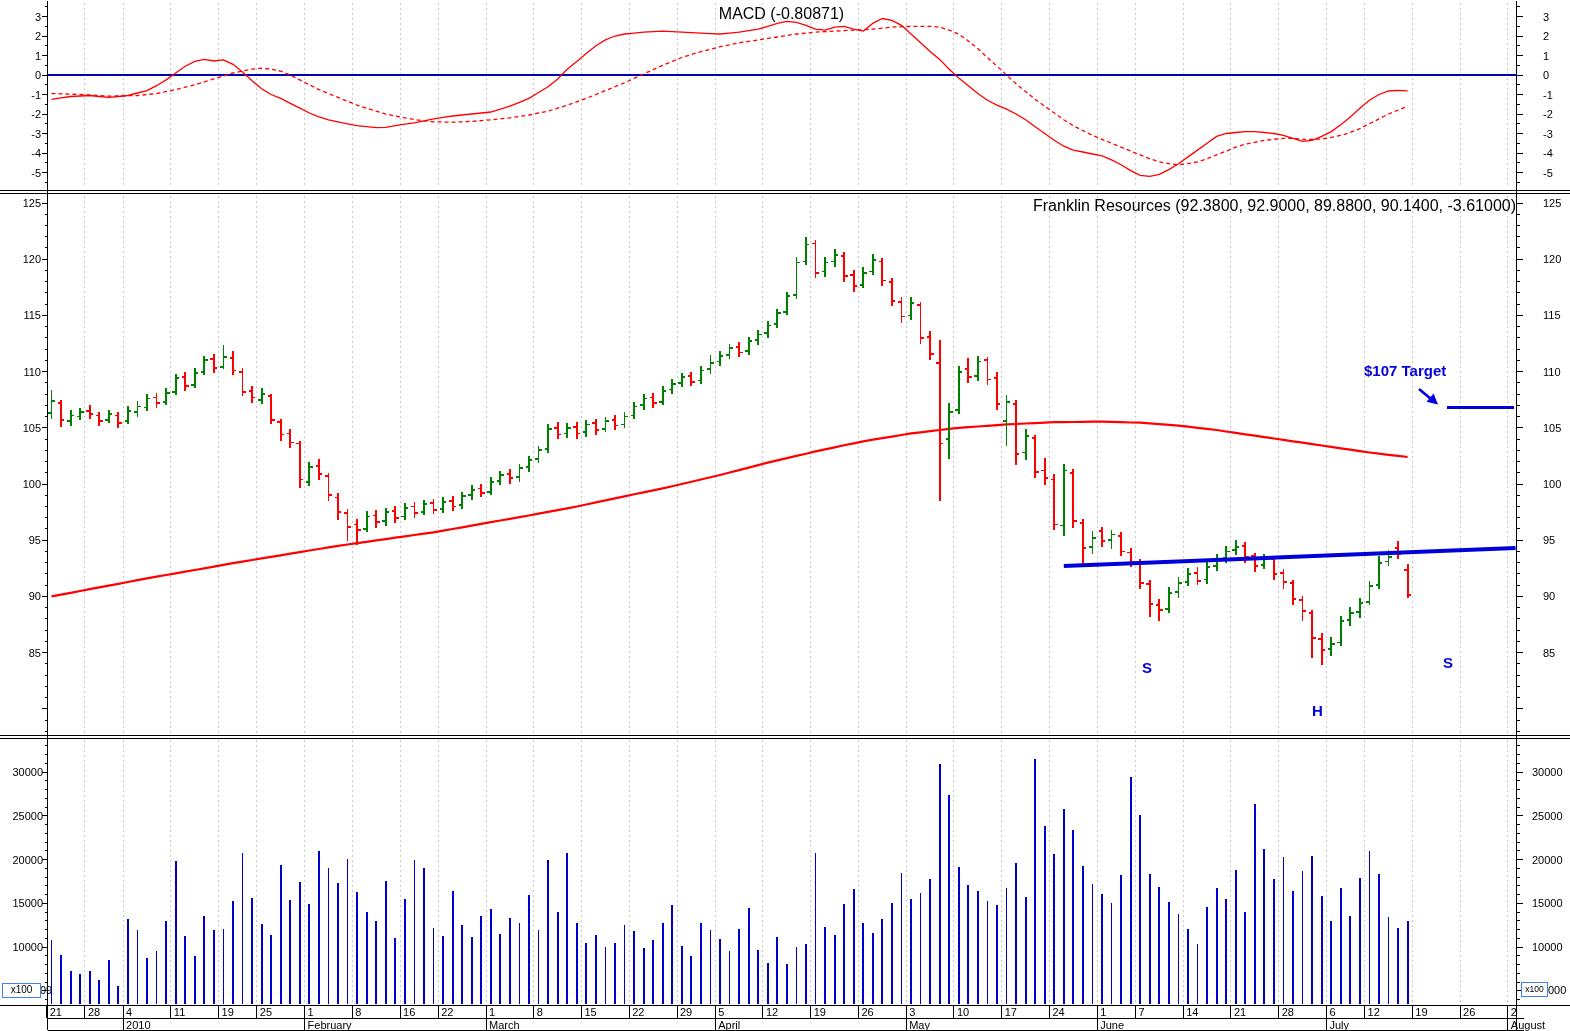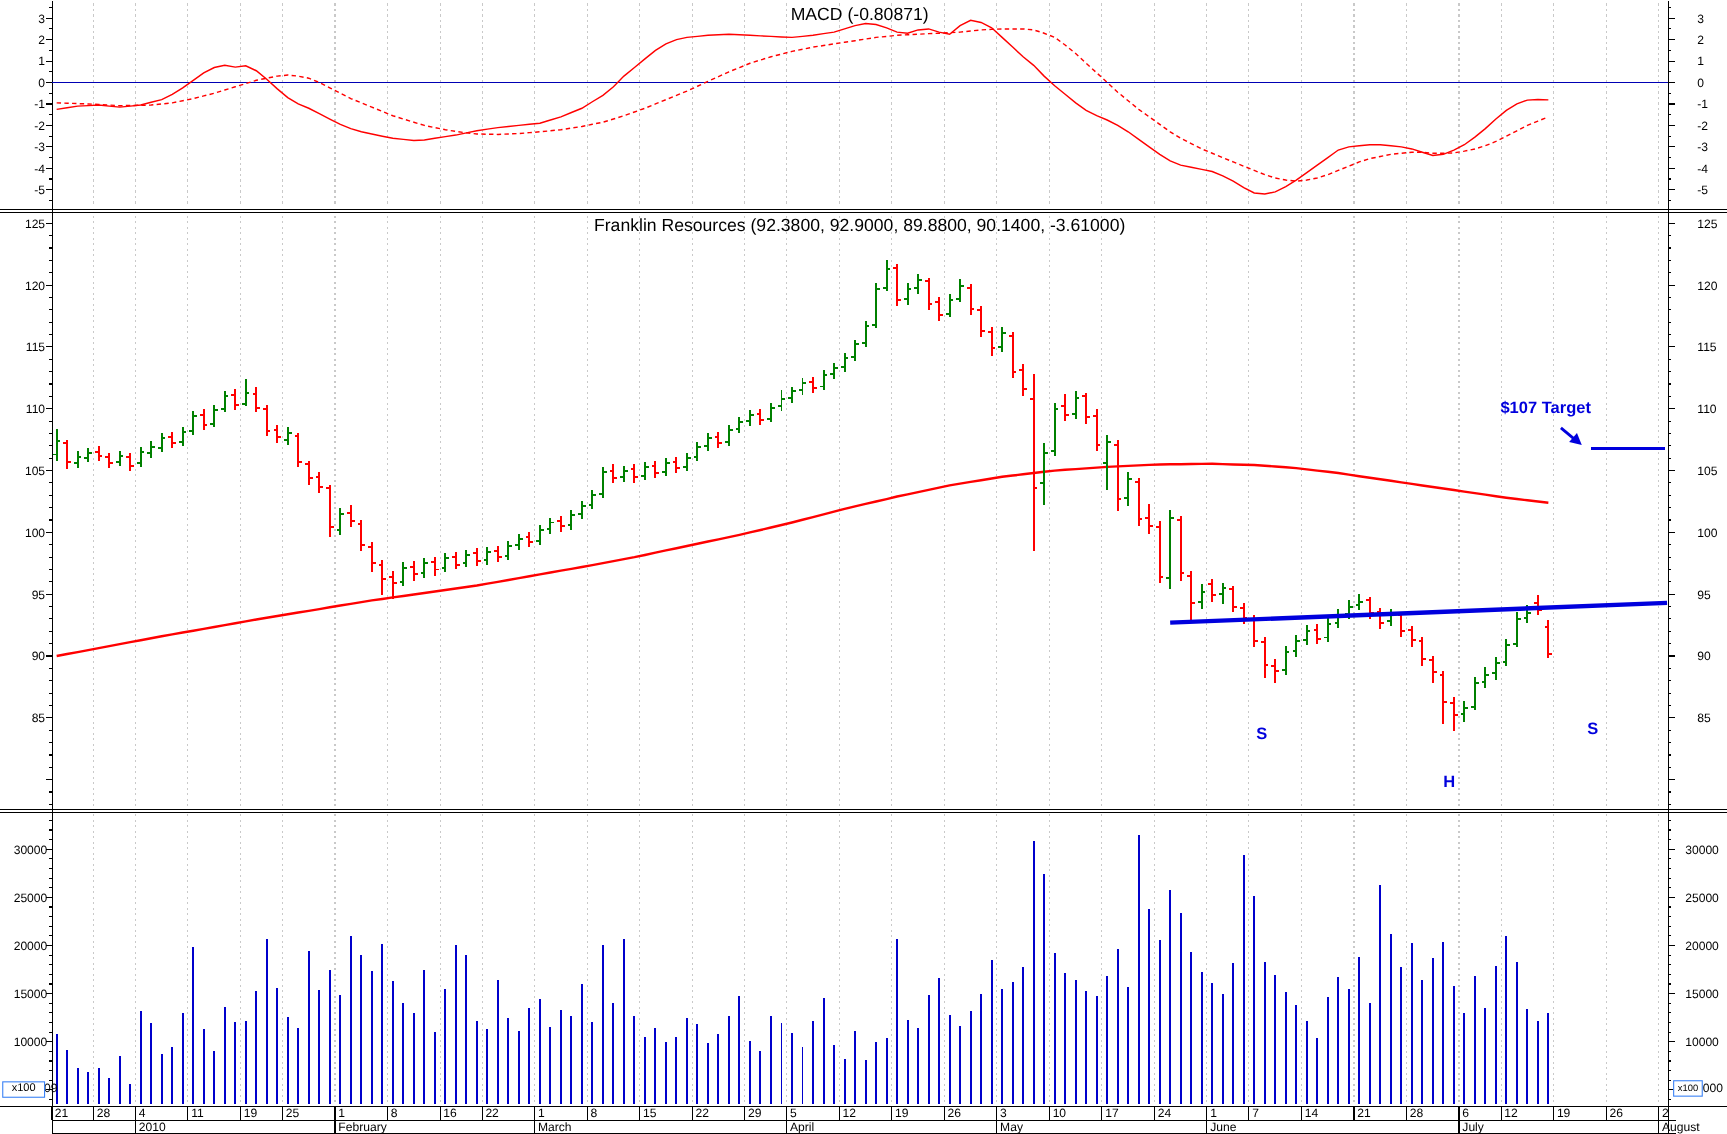--- a/index.html
+++ b/index.html
@@ -1021,21 +1021,21 @@
       <text x="1415.3500000000001" y="1015.5" text-anchor="start" font-size="11" fill="#000" font-family="&quot;Liberation Sans&quot;,sans-serif">19</text>
       <line x1="1460.1000000000001" y1="1006" x2="1460.1000000000001" y2="1018" stroke="#000" stroke-width="1" shape-rendering="crispEdges"></line>
       <text x="1463.1000000000001" y="1015.5" text-anchor="start" font-size="11" fill="#000" font-family="&quot;Liberation Sans&quot;,sans-serif">26</text>
       <line x1="1507.8500000000001" y1="1006" x2="1507.8500000000001" y2="1018" stroke="#000" stroke-width="1" shape-rendering="crispEdges"></line>
       <text x="1510.8500000000001" y="1015.5" text-anchor="start" font-size="11" fill="#000" font-family="&quot;Liberation Sans&quot;,sans-serif">2</text>
       <line x1="1507.8500000000001" y1="1019" x2="1507.8500000000001" y2="1030" stroke="#000" stroke-width="1" shape-rendering="crispEdges"></line>
       <text x="1510.8500000000001" y="1028.5" text-anchor="start" font-size="11" fill="#000" font-family="&quot;Liberation Sans&quot;,sans-serif">August</text>
     </svg>
 
   <div class="title" style="top:5px;">MACD (-0.80871)</div>
-  <div class="title" style="top:197px;">Franklin Resources (92.3800, 92.9000, 89.8800, 90.1400, -3.61000)</div>
+  <div class="title" style="top:197px;text-align:right;">Franklin Resources (92.3800, 92.9000, 89.8800, 90.1400, -3.61000)</div>
 
   <div class="blabel" style="left:1364px;top:362px;">$107 Target</div>
   <div class="blabel" id="lbl-s1" style="left:1142px;top:659px;">S</div>
   <div class="blabel" id="lbl-h" style="left:1312px;top:702px;">H</div>
   <div class="blabel" id="lbl-s2" style="left:1443px;top:654px;">S</div>
 
   <div class="partial" style="left:40px;top:984px;">09</div>
   <div class="xbox" style="left:2px;top:983px;width:37px;height:13px;">x100</div>
   <div class="xbox" style="left:1521px;top:982px;width:25px;height:13px;font-size:8.5px;">x100</div>
   <div class="partial" style="left:1548px;top:984px;">000</div>

